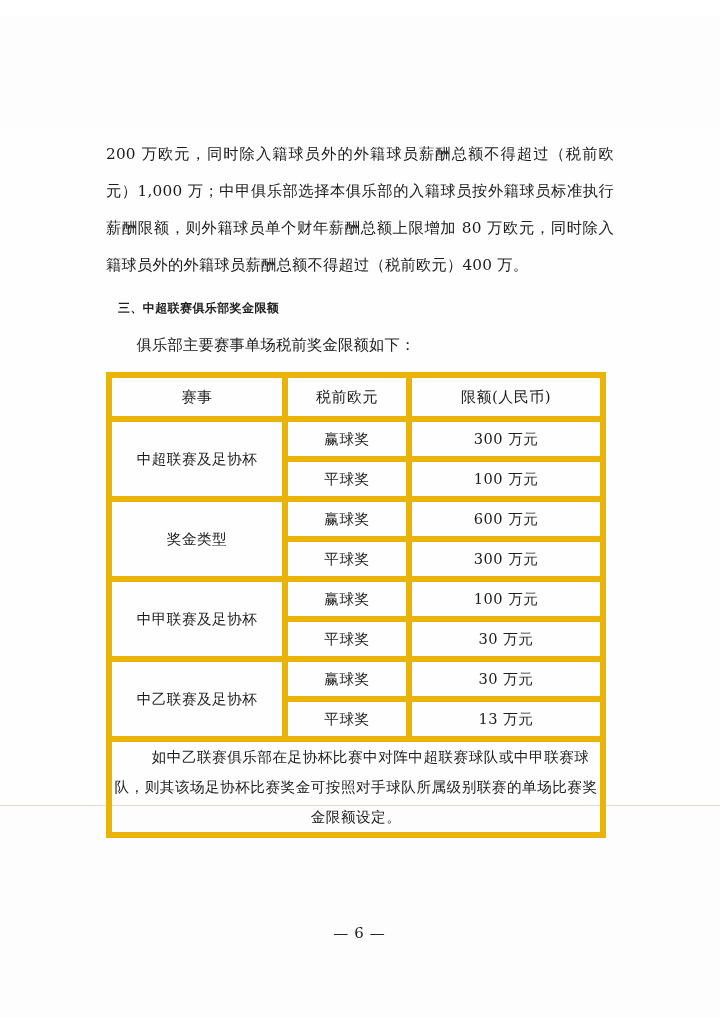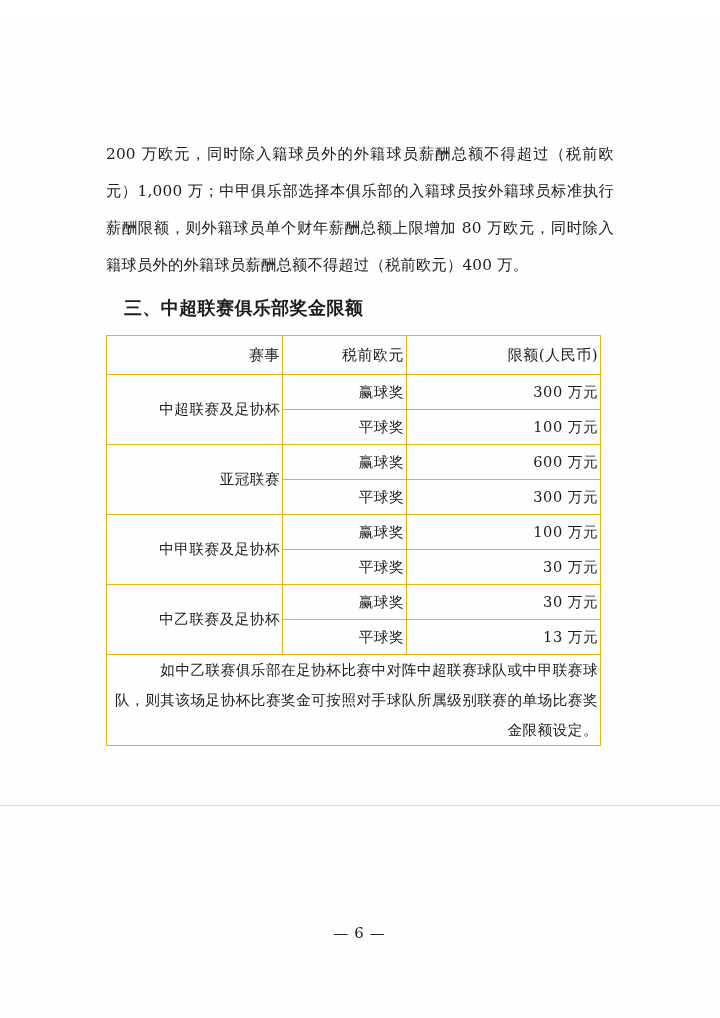--- a/index.html
+++ b/index.html
@@ -52,40 +52,40 @@
     line-height: 37px;
     text-align: justify;
     text-justify: inter-ideograph;
     letter-spacing: 0.2px;
   }
   p.indent {
     text-indent: 2em;
   }
   .heading {
     margin: 6px 0 0 0;
-    font-size: 18px;
+    font-size: 12px;
     line-height: 37px;
     font-weight: bold;
     text-indent: 1em;
     letter-spacing: 0.4px;
     font-family: Liberation Serif, serif;
   }
 
   
   table.prize {
     border-collapse: collapse;
     margin-top: 8px;
     width: 494px;
     table-layout: fixed;
   }
   table.prize td, table.prize th {
-    border: 1px solid #eab308;
+    border: 6px solid #eab308;
     font-weight: normal;
     font-size: 14.6px;
-    text-align: right;
+    text-align: center;
     vertical-align: middle;
     height: 34px;
     padding: 0 2px;
     letter-spacing: 0.5px;
   }
   table.prize th {
     height: 38px;
     font-size: 15px;
   }
   td.event-cell {
@@ -125,20 +125,21 @@
   <div class="scan-tint tint-bottom"></div>
   <div class="fold-line"></div>
 
   <div class="content">
 
     <p class="para">200 万欧元，同时除入籍球员外的外籍球员薪酬总额不得超过（税前欧元）1,000 万；中甲俱乐部选择本俱乐部的入籍球员按外籍球员标准执行薪酬限额，则外籍球员单个财年薪酬总额上限增加 80 万欧元，同时除入籍球员外的外籍球员薪酬总额不得超过（税前欧元）400 万。</p>
 
 
     <p class="heading">三、中超联赛俱乐部奖金限额</p>
 
+    <p class="para indent">俱乐部主要赛事单场税前奖金限额如下：</p>
 
     <table class="prize">
       <colgroup>
         <col class="c1">
           <col class="c2">
           <col class="c3">
       </colgroup>
       <thead>
         <tr>
           <th>赛事</th>
@@ -151,21 +152,21 @@
           <td class="event-cell" rowspan="2">中超联赛及足协杯</td>
           <td>赢球奖</td>
           <td>300 万元</td>
         </tr>
         <tr>
           <td>平球奖</td>
           <td>100 万元</td>
         </tr>
 
         <tr>
-          <td class="event-cell" rowspan="2">亚冠联赛</td>
+          <td class="event-cell" rowspan="2">奖金类型</td>
           <td>赢球奖</td>
           <td>600 万元</td>
         </tr>
         <tr>
           <td>平球奖</td>
           <td>300 万元</td>
         </tr>
 
         <tr>
           <td class="event-cell" rowspan="2">中甲联赛及足协杯</td>

